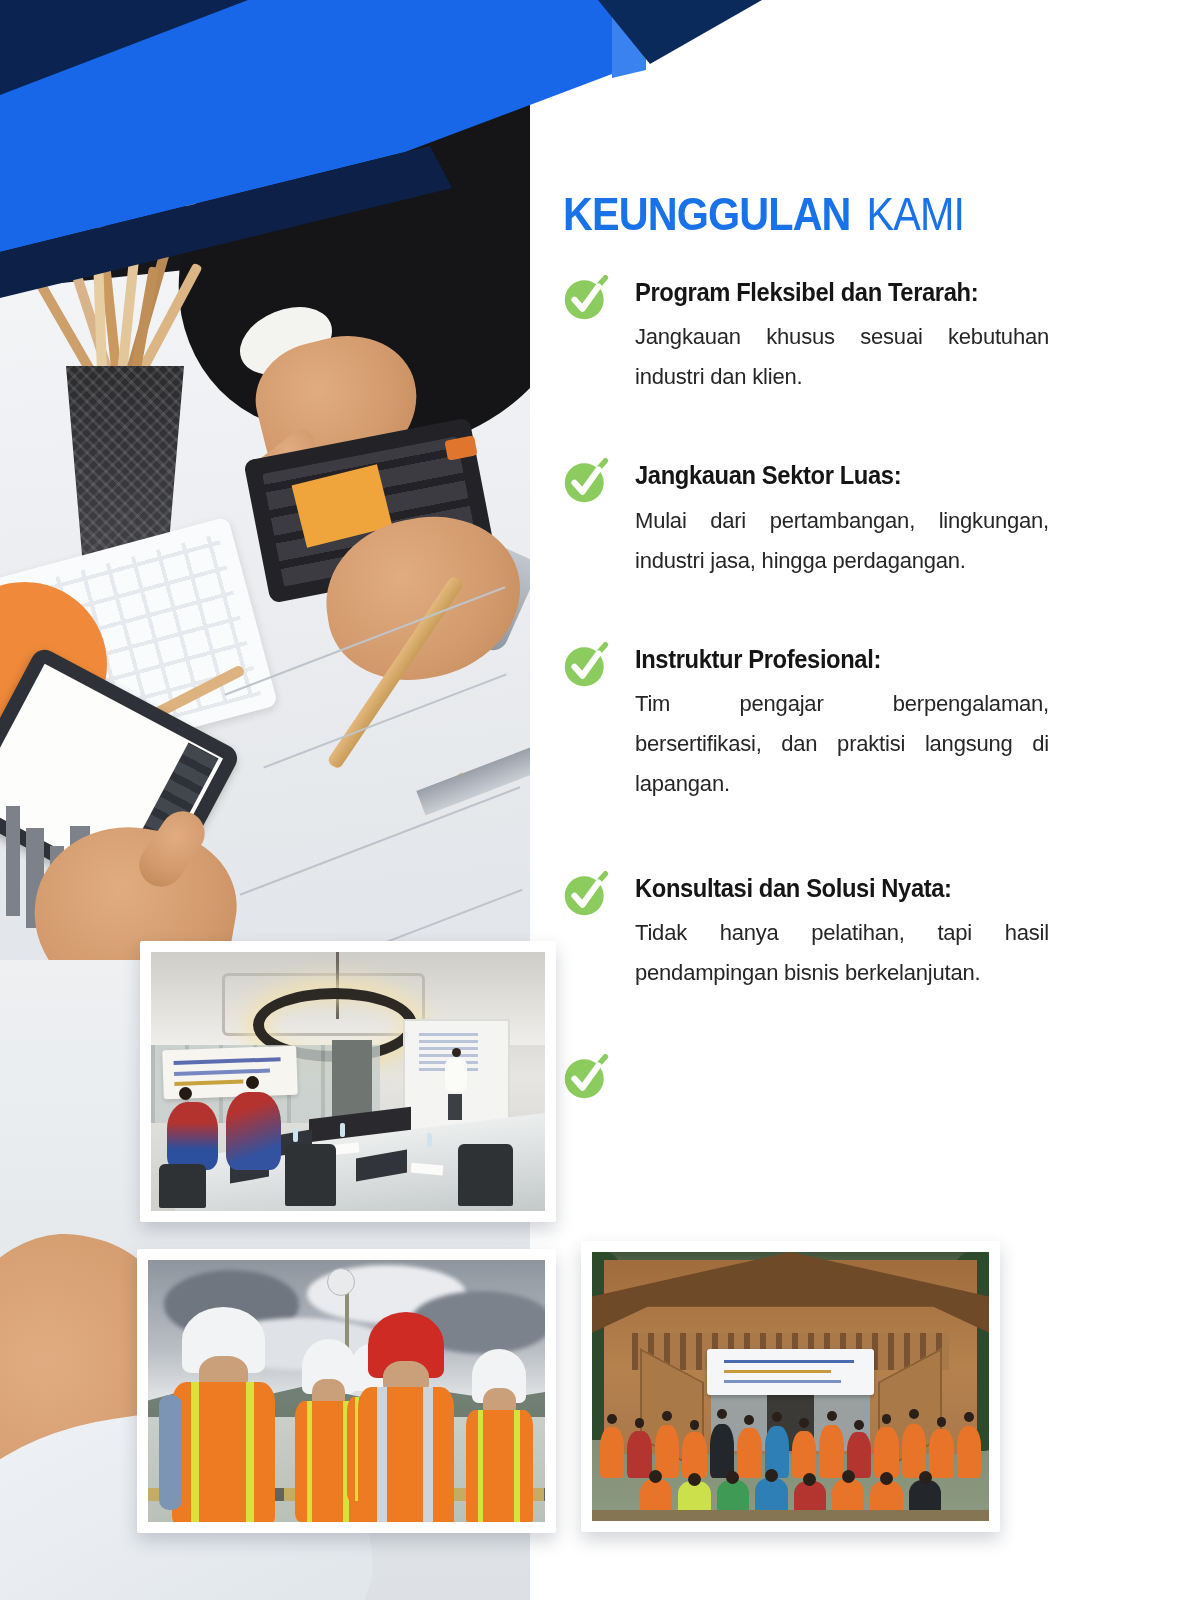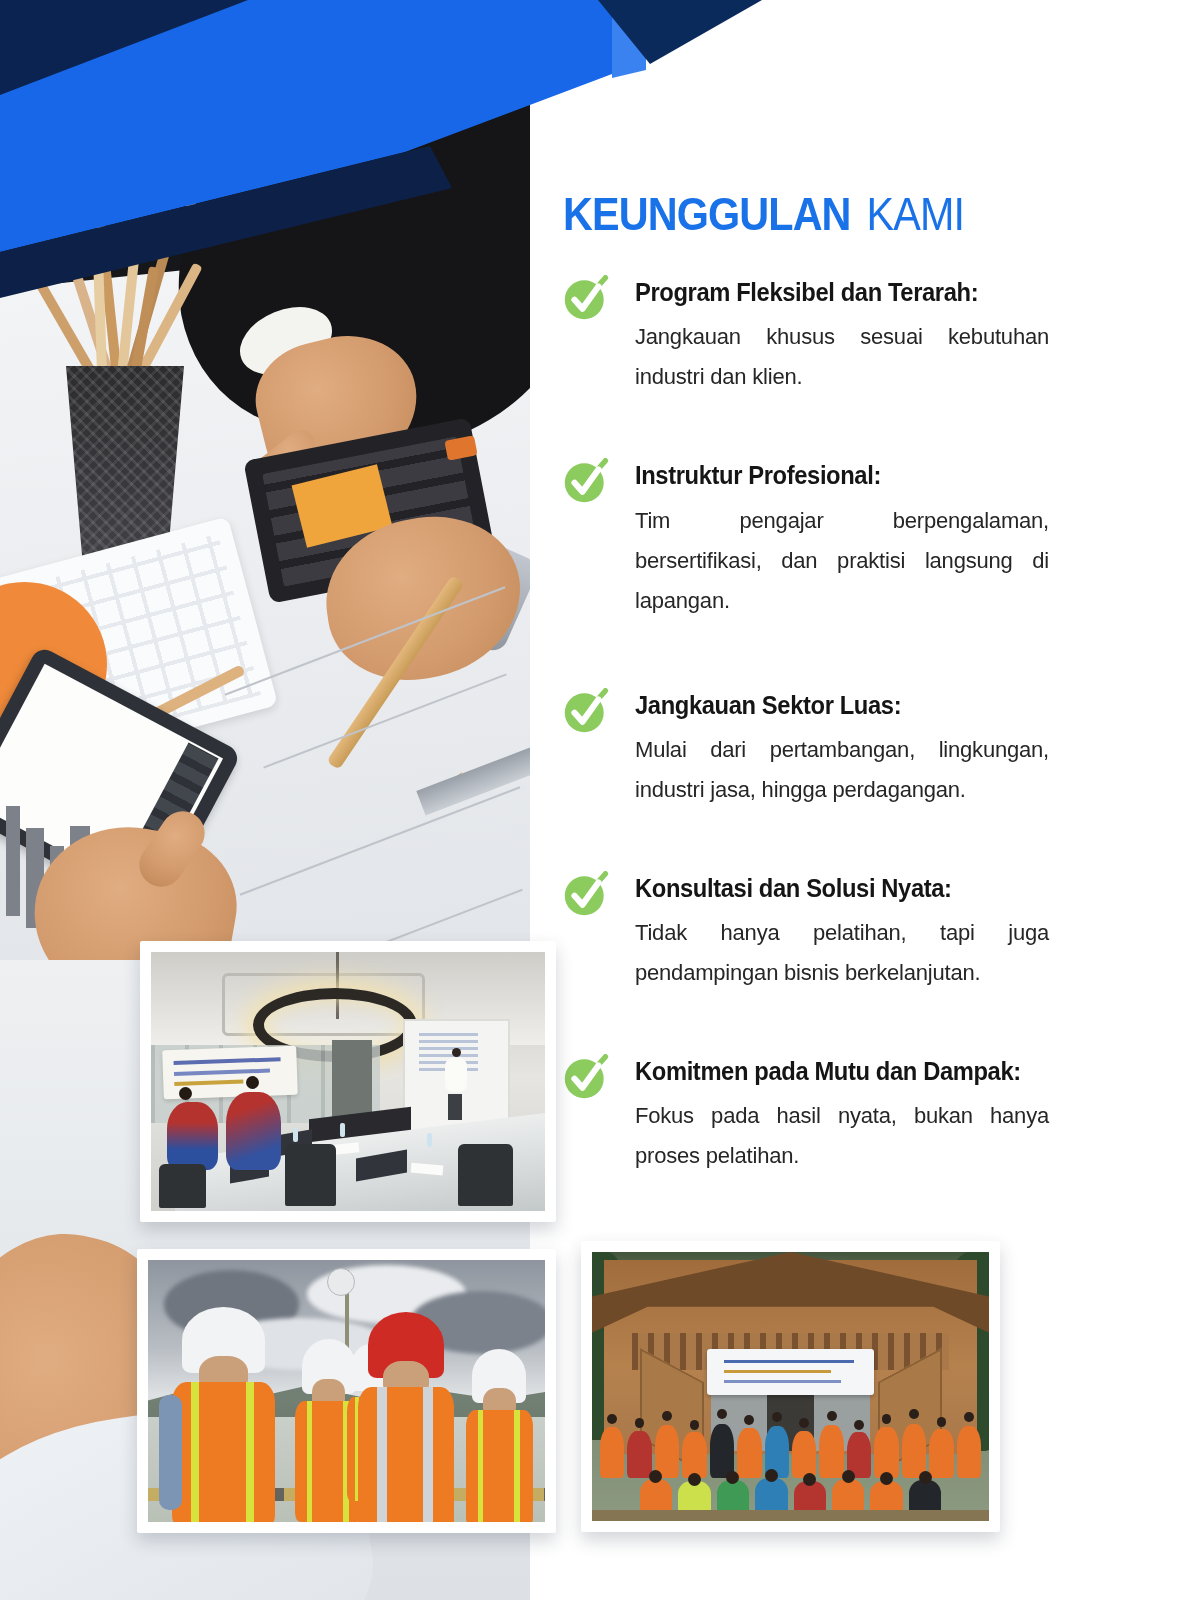--- a/index.html
+++ b/index.html
@@ -260,20 +260,34 @@
               <path d="M41 11 L48 3" stroke="#8CCB5E" stroke-width="6" stroke-linecap="round"></path>
               <path d="M13 28 L22 38 L40 13" fill="none" stroke="#ffffff" stroke-width="7" stroke-linecap="round" stroke-linejoin="round"></path>
             </svg>
         </span>
         <div class="adv-text">
           <span class="adv-title">Program Fleksibel dan Terarah:</span>
           <div class="adv-body">Jangkauan khusus sesuai kebutuhan industri dan klien.</div>
         </div>
       </div>
 
+      <div class="adv">
+        <span class="adv-icon">
+          <svg class="chk" viewBox="0 0 52 52">
+              <circle cx="24" cy="28" r="22" fill="#8CCB5E"></circle>
+              <path d="M41 11 L48 3" stroke="#8CCB5E" stroke-width="6" stroke-linecap="round"></path>
+              <path d="M13 28 L22 38 L40 13" fill="none" stroke="#ffffff" stroke-width="7" stroke-linecap="round" stroke-linejoin="round"></path>
+            </svg>
+        </span>
+        <div class="adv-text">
+          <span class="adv-title">Jangkauan Sektor Luas:</span>
+          <div class="adv-body">Mulai dari pertambangan, lingkungan, industri jasa, hingga perdagangan.</div>
+        </div>
+      </div>
+
       <div class="adv g2">
         <span class="adv-icon">
           <svg class="chk" viewBox="0 0 52 52">
               <circle cx="24" cy="28" r="22" fill="#8CCB5E"></circle>
               <path d="M41 11 L48 3" stroke="#8CCB5E" stroke-width="6" stroke-linecap="round"></path>
               <path d="M13 28 L22 38 L40 13" fill="none" stroke="#ffffff" stroke-width="7" stroke-linecap="round" stroke-linejoin="round"></path>
             </svg>
         </span>
         <div class="adv-text">
           <span class="adv-title">Instruktur Profesional:</span>
@@ -283,51 +297,33 @@
 
       <div class="adv">
         <span class="adv-icon">
           <svg class="chk" viewBox="0 0 52 52">
               <circle cx="24" cy="28" r="22" fill="#8CCB5E"></circle>
               <path d="M41 11 L48 3" stroke="#8CCB5E" stroke-width="6" stroke-linecap="round"></path>
               <path d="M13 28 L22 38 L40 13" fill="none" stroke="#ffffff" stroke-width="7" stroke-linecap="round" stroke-linejoin="round"></path>
             </svg>
         </span>
         <div class="adv-text">
-          <span class="adv-title">Jangkauan Sektor Luas:</span>
-          <div class="adv-body">Mulai dari pertambangan, lingkungan, industri jasa, hingga perdagangan.</div>
+          <span class="adv-title">Konsultasi dan Solusi Nyata:</span>
+          <div class="adv-body">Tidak hanya pelatihan, tapi hasil pendampingan bisnis berkelanjutan.</div>
         </div>
       </div>
 
       <div class="adv">
         <span class="adv-icon">
           <svg class="chk" viewBox="0 0 52 52">
               <circle cx="24" cy="28" r="22" fill="#8CCB5E"></circle>
               <path d="M41 11 L48 3" stroke="#8CCB5E" stroke-width="6" stroke-linecap="round"></path>
               <path d="M13 28 L22 38 L40 13" fill="none" stroke="#ffffff" stroke-width="7" stroke-linecap="round" stroke-linejoin="round"></path>
             </svg>
         </span>
-        <div class="adv-text">
-          <span class="adv-title">Konsultasi dan Solusi Nyata:</span>
-          <div class="adv-body">Tidak hanya pelatihan, tapi juga pendampingan bisnis berkelanjutan.</div>
-        </div>
-      </div>
-
-      <div class="adv">
-        <span class="adv-icon">
-          <svg class="chk" viewBox="0 0 52 52">
-              <circle cx="24" cy="28" r="22" fill="#8CCB5E"></circle>
-              <path d="M41 11 L48 3" stroke="#8CCB5E" stroke-width="6" stroke-linecap="round"></path>
-              <path d="M13 28 L22 38 L40 13" fill="none" stroke="#ffffff" stroke-width="7" stroke-linecap="round" stroke-linejoin="round"></path>
-            </svg>
-        </span>
-        <div class="adv-text">
-          <span class="adv-title">Komitmen pada Mutu dan Dampak:</span>
-          <div class="adv-body">Fokus pada hasil nyata, bukan hanya proses pelatihan.</div>
-        </div>
       </div>
 
     </div>
   </div>
 
   <div class="card card1">
     <div class="ph">
       <div class="scene-meeting">
         <div class="mt-ceiling"></div>
         <div class="mt-recess"></div>

